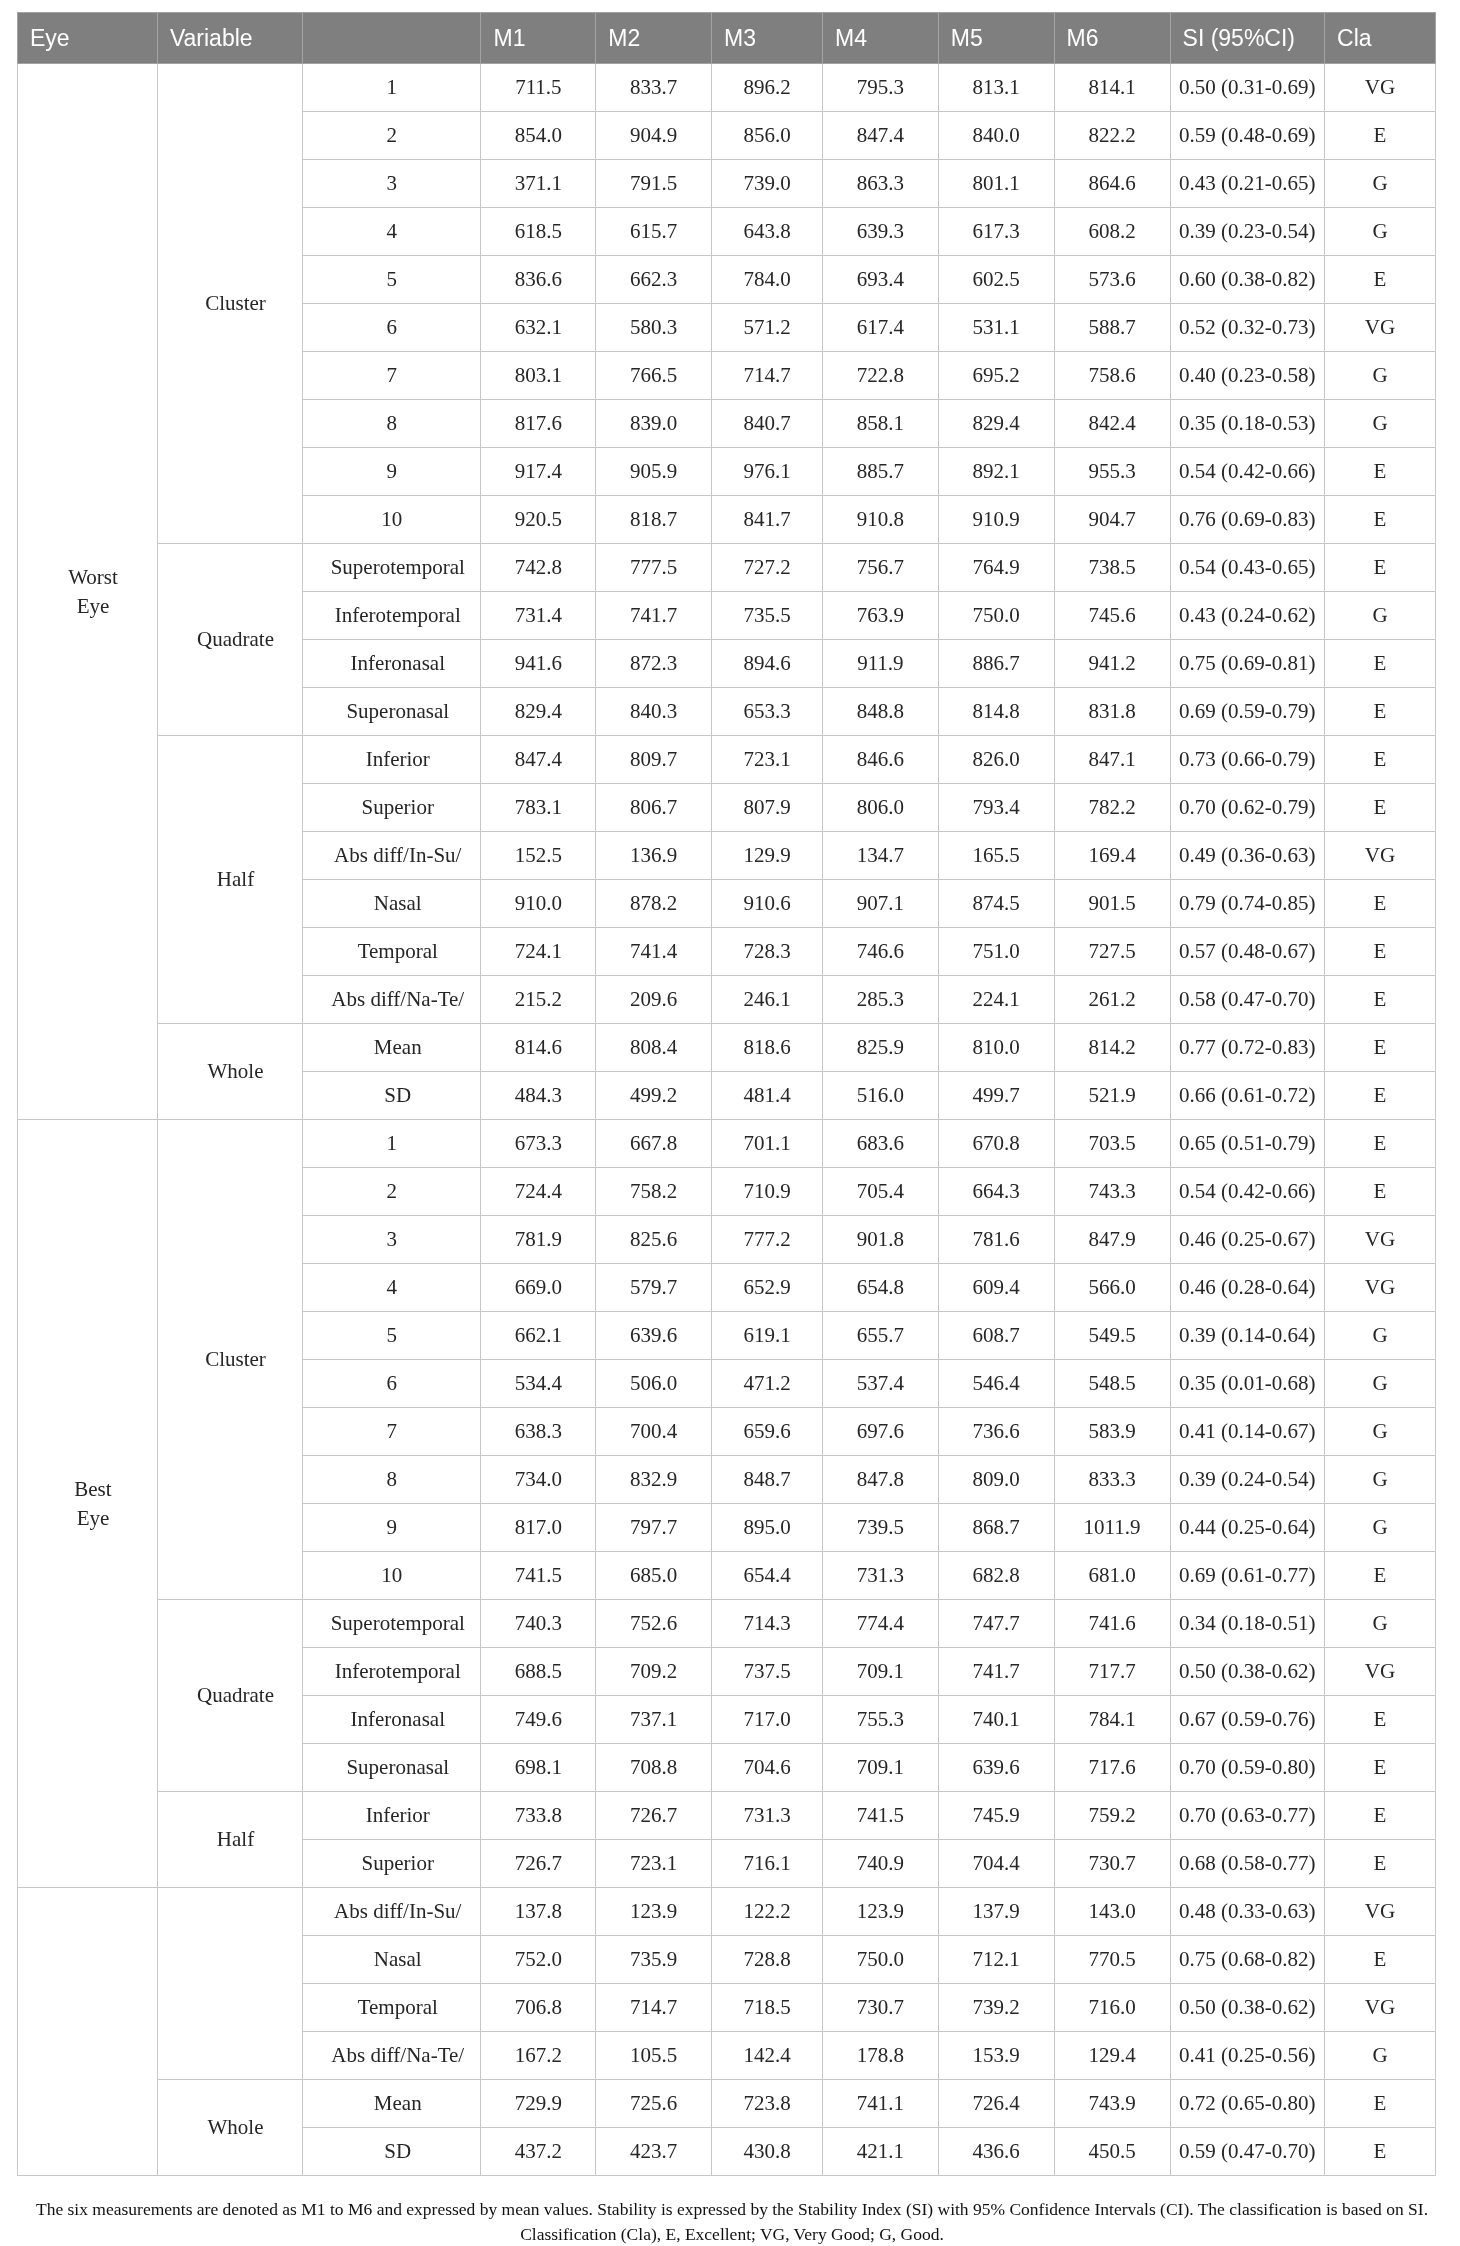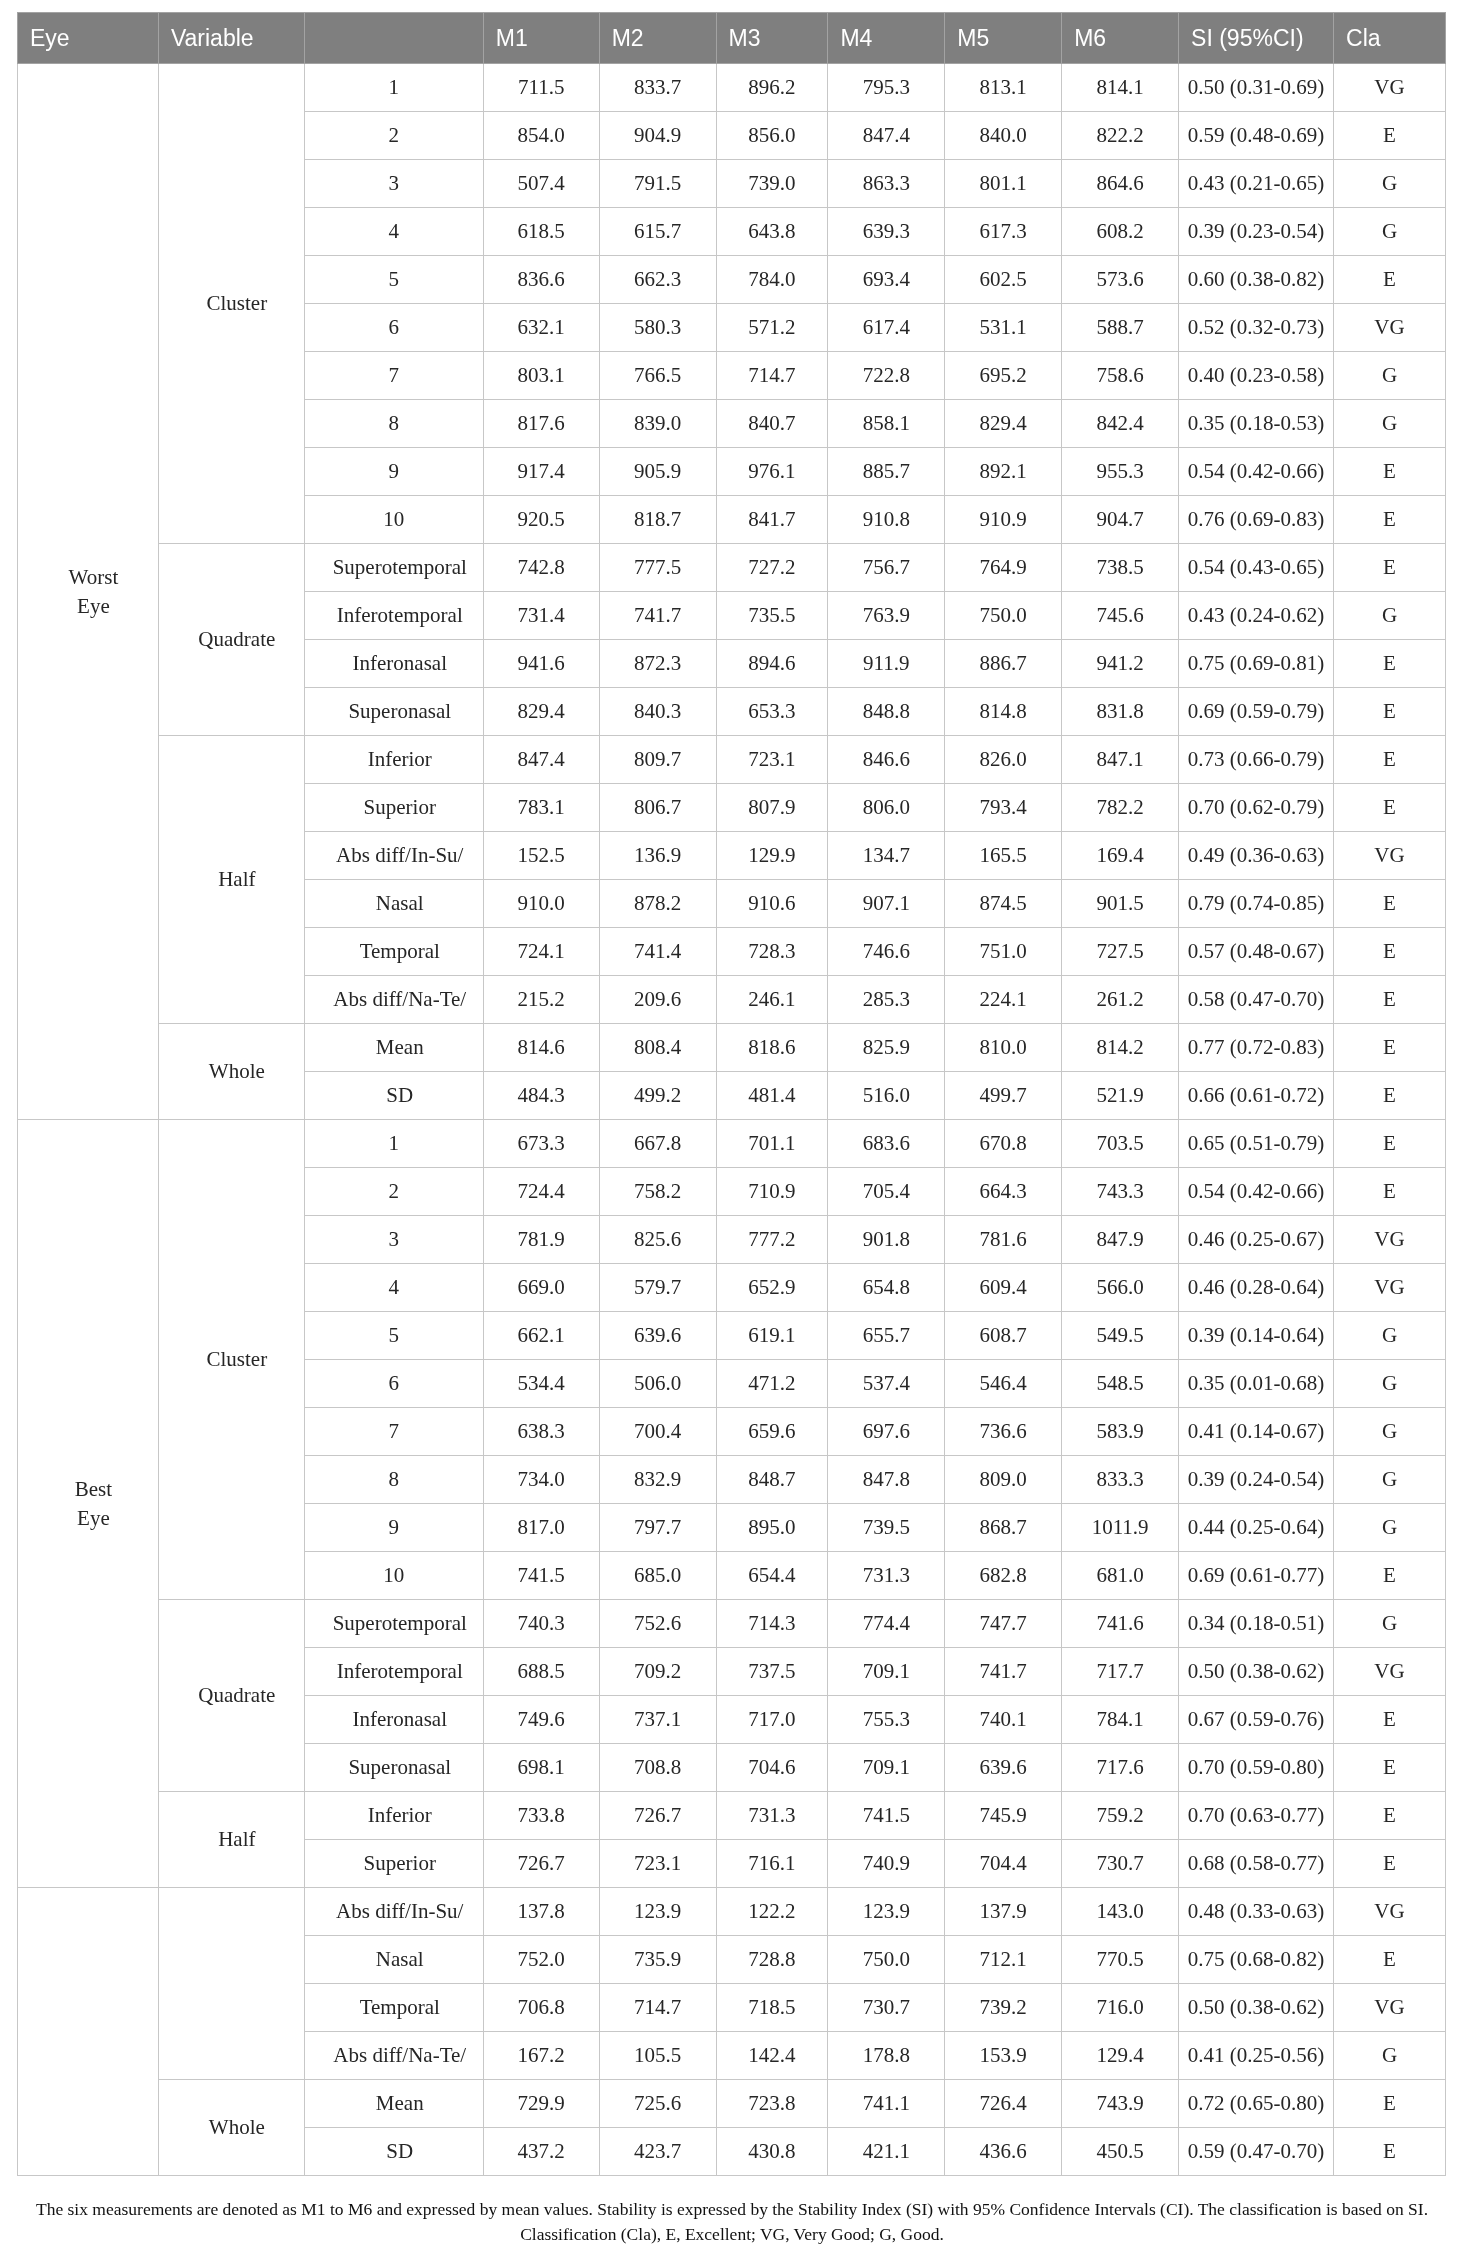--- a/index.html
+++ b/index.html
@@ -7,21 +7,21 @@
     padding: 0;
     background: #ffffff;
   }
   .page {
     width: 1460px;
     background: #ffffff;
   }
   table {
     border-collapse: collapse;
     table-layout: fixed;
-    margin: 12px 14px 0 17px;
+    margin: 12px 24px 0 17px;
   }
   th {
     background: #7f7f7f;
     color: #ffffff;
     font-family: "Liberation Sans", sans-serif;
     font-weight: 400;
     font-size: 23px;
     text-align: left;
     padding: 0 0 0 12px;
     height: 50px;
@@ -122,21 +122,21 @@
           <td class="data-cell">904.9</td>
           <td class="data-cell">856.0</td>
           <td class="data-cell">847.4</td>
           <td class="data-cell">840.0</td>
           <td class="data-cell">822.2</td>
           <td class="si-cell">0.59 (0.48-0.69)</td>
           <td class="cla-cell">E</td>
         </tr>
         <tr>
           <td class="label-cell num">3</td>
-          <td class="data-cell">507.4</td>
+          <td class="data-cell">371.1</td>
           <td class="data-cell">791.5</td>
           <td class="data-cell">739.0</td>
           <td class="data-cell">863.3</td>
           <td class="data-cell">801.1</td>
           <td class="data-cell">864.6</td>
           <td class="si-cell">0.43 (0.21-0.65)</td>
           <td class="cla-cell">G</td>
         </tr>
         <tr>
           <td class="label-cell num">4</td>

